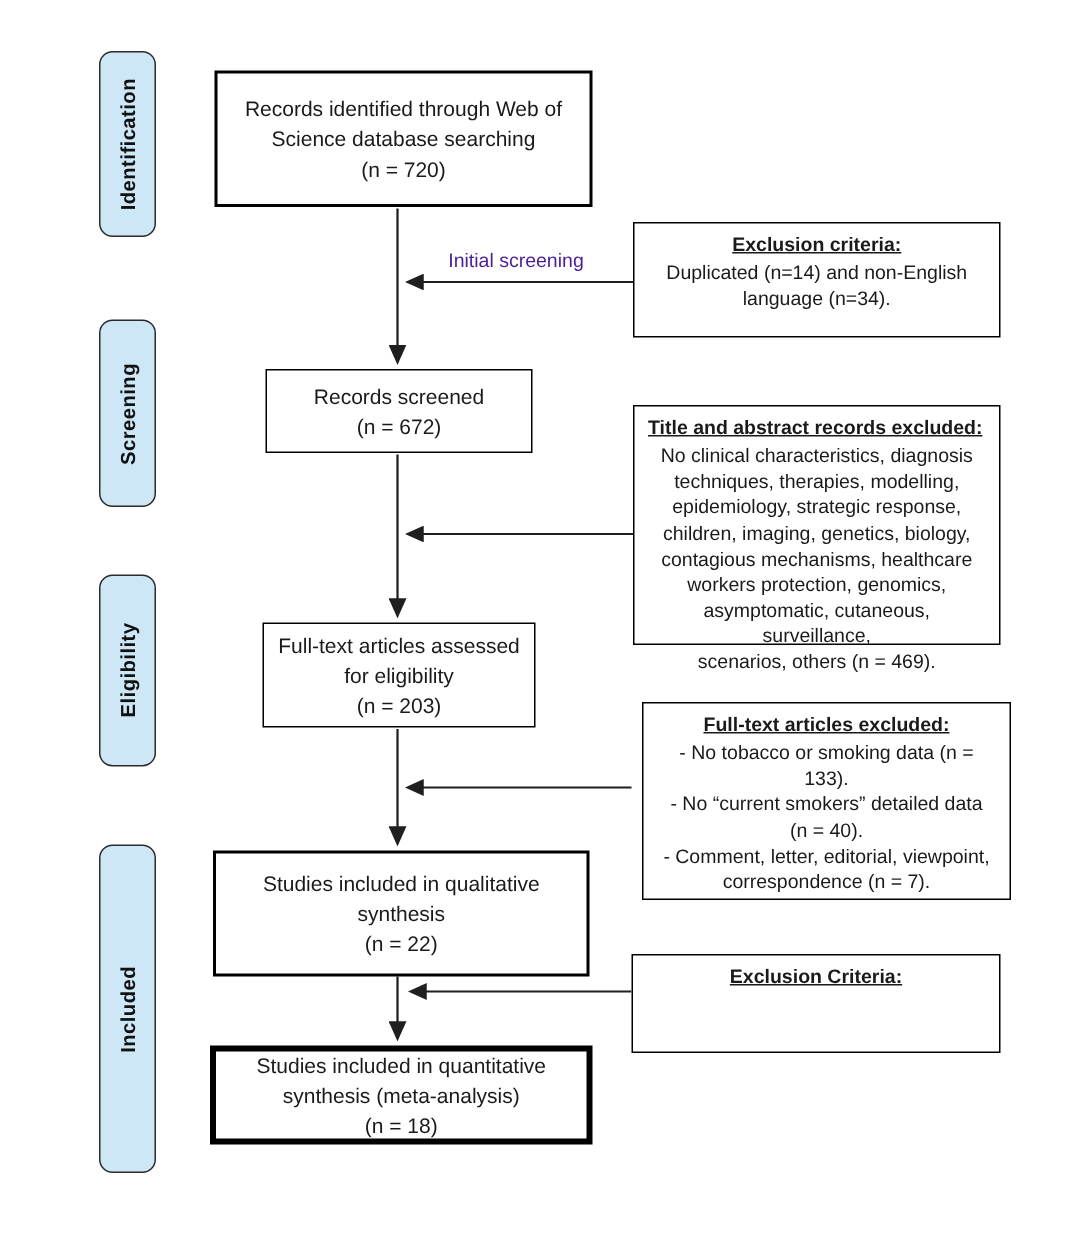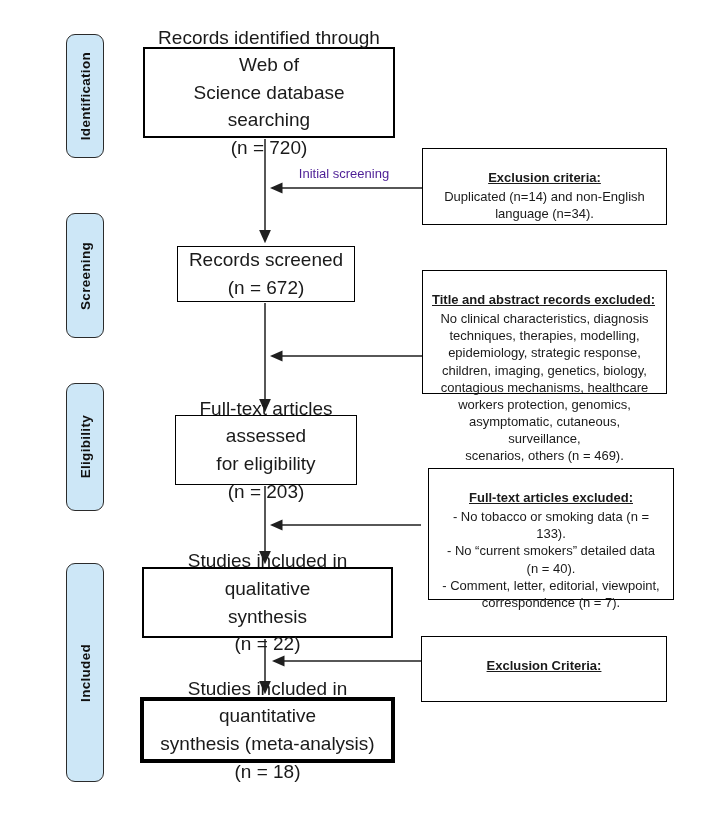--- a/index.html
+++ b/index.html
@@ -44,53 +44,52 @@
   
   .main-box {
     position: absolute;
     background: #ffffff;
     border: 2px solid #000;
     box-sizing: border-box;
     display: flex;
     align-items: center;
     justify-content: center;
     text-align: center;
-    font-size: 19px;
+    font-size: 14px;
     line-height: 1.45;
     white-space: pre-line;
     padding: 2px 6px;
   }
   .box-identified   { left: 143px; top: 47px;  width: 252px; height: 91px; border-width: 2.5px; }
   .box-screened     { left: 177px; top: 246px; width: 178px; height: 56px; border-width: 1.7px; }
   .box-fulltext     { left: 175px; top: 415px; width: 182px; height: 70px; border-width: 1.7px; }
-  .box-qualitative  { left: 142px; top: 567px; width: 251px; height: 71px; border-width: 2.6px; }
+  .box-qualitative  { left: 142px; top: 567px; width: 251px; height: 84px; border-width: 2.6px; }
   .box-quantitative { left: 140px; top: 697px; width: 255px; height: 66px; border-width: 4px; }
 
   
   .side-box {
     position: absolute;
     background: #ffffff;
     border: 1.4px solid #000;
     box-sizing: border-box;
     padding: 5px 9px;
     font-size: 13px;
     line-height: 1.32;
   }
   .side-box .side-title {
     font-weight: bold;
     text-decoration: underline;
     text-align: center;
     margin-bottom: 2px;
     white-space: pre-line;
-    margin-top: 15px;
   }
   .side-box .side-title.title-left { text-align: left; }
   .side-box .side-body { text-align: center; white-space: pre-line; }
   .sbox-initial   { left: 422px; top: 148px; width: 245px; height: 77px; }
-  .sbox-abstract  { left: 422px; top: 270px; width: 245px; height: 124px; }
+  .sbox-abstract  { left: 422px; top: 270px; width: 245px; height: 160px; }
   .sbox-fulltext  { left: 428px; top: 468px; width: 246px; height: 132px; }
   .sbox-final     { left: 421px; top: 636px; width: 246px; height: 66px; }
 
   
   .arrow-label {
     position: absolute;
     left: 284px;
     top: 166px;
     width: 120px;
     text-align: center;

